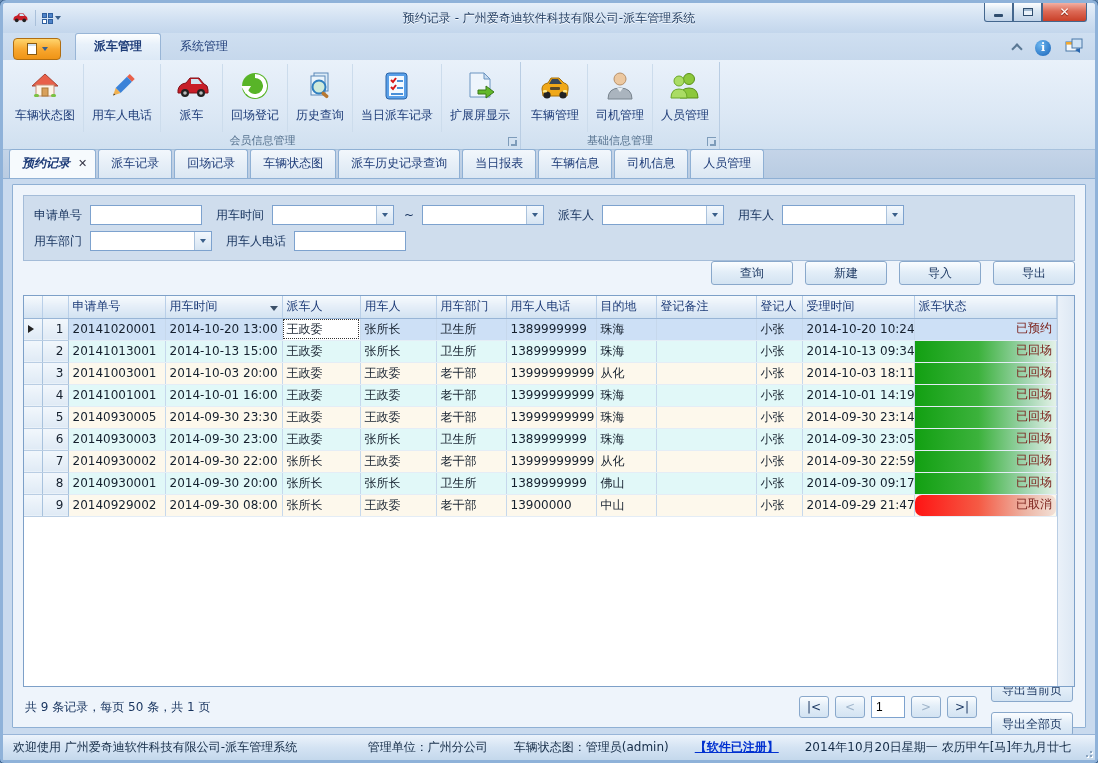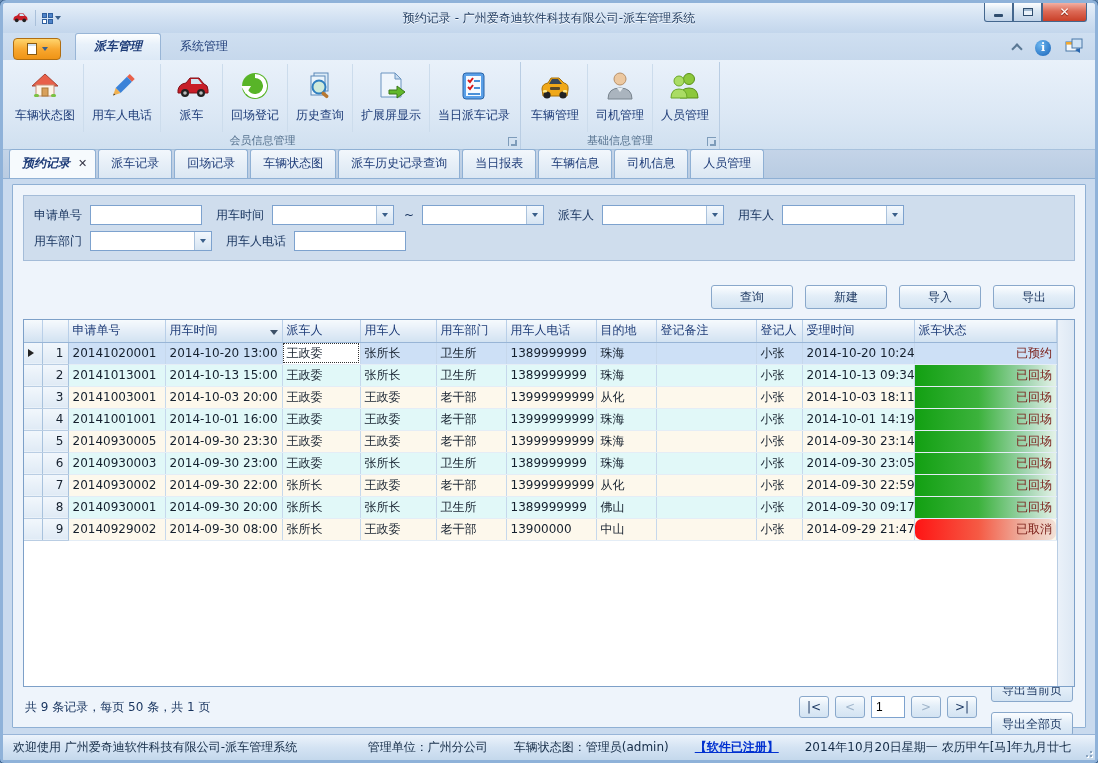--- a/index.html
+++ b/index.html
@@ -25,21 +25,21 @@
   .glyph-max { width:10px; height:8px; border:1px solid #2f4d6e; background:#eaf2fa; box-shadow:inset 0 2px 0 #9fb8cf;}
   .glyph-x { color:#fff; font-weight:bold; font-size:12px; text-shadow:0 1px 1px #7a1a0a; }
 
   
   .tabrow { height:27px; display:flex; align-items:flex-end; padding:0 8px; position:relative;
     background:linear-gradient(#cfdff1,#c6d8ec); }
   .app-btn { width:48px; height:22px; margin:0 14px 0 2px; border-radius:4px; border:1px solid #b06e12;
     background:linear-gradient(#ffd56e,#f8a830 50%,#ef9416); display:flex; align-items:center; justify-content:center; gap:3px; }
   .app-btn .doc { width:10px; height:12px; background:#fff; border:1px solid #8a5a10; box-shadow:inset 0 2px 0 #cfe0ef; }
   .rtab { padding:4px 18px 5px; color:#1e3c78; border:1px solid transparent; border-bottom:none; border-radius:3px 3px 0 0; }
-  .rtab.active { background:linear-gradient(#fdfeff,#e8f1fa 40%,#dce9f6); border-color:#98b5d6; font-weight:bold;font-style:italic; }
+  .rtab.active { background:linear-gradient(#fdfeff,#e8f1fa 40%,#dce9f6); border-color:#98b5d6; font-weight:bold; }
   .tabrow-icons { position:absolute; right:12px; top:5px; display:flex; align-items:center; gap:14px; }
   .chev-up { width:8px; height:8px; border-left:2px solid #5a7894; border-top:2px solid #5a7894; transform:rotate(45deg); margin-top:3px;}
   .info-ic { width:16px; height:16px; border-radius:50%; background:radial-gradient(circle at 35% 30%, #6db7f0, #1762b8); color:#fff; font-weight:bold; font-size:11px; text-align:center; line-height:16px; font-family:"DejaVu Serif",serif;}
 
   
   .ribbon { height:90px; background:linear-gradient(#e9f1fa,#dce8f5 60%,#d0e0f0); border-bottom:1px solid #a8c2dd; display:flex; padding:2px 2px 0 2px; }
   .rgroup { display:flex; flex-direction:column; border-right:1px solid #b9cde3; }
   .rgroup-btns { flex:1; display:flex; align-items:stretch; padding:2px 2px 0; }
   .rbtn { display:flex; flex-direction:column; align-items:center; justify-content:flex-start; padding:4px 8px 2px; min-width:62px; border-right:1px solid #ccdcec; }
   .rbtn:last-child { border-right:none; }
@@ -63,39 +63,39 @@
   .filter { border:1px solid #a4bcd8; background:#cfdded; padding:7px 10px; }
   .frow { display:flex; align-items:center; height:24px; }
   .frow + .frow { margin-top:2px; }
   .flabel { color:#17335e; margin-right:8px; white-space:nowrap; }
   .ftext { width:112px; height:20px; border:1px solid #7da2ce; background:#fff; margin-right:14px; padding:0 3px; font-size:12px;}
   .combo { width:122px; height:20px; border:1px solid #7da2ce; background:#fff; margin-right:14px; display:flex; }
   .combo .cval { flex:1; }
   .combo .cbtn { width:17px; background:linear-gradient(#f3f8fd,#d6e4f2); border-left:1px solid #aac2dc; display:flex; align-items:center; justify-content:center; }
   .tilde { color:#17335e; margin:0 8px 0 -4px; }
 
-  .actions { display:flex; justify-content:flex-end; gap:12px; margin-top:24px; }
+  .actions { display:flex; justify-content:flex-end; gap:12px; margin-top:0; }
   .btn { min-width:82px; height:24px; border:1px solid #89a8cb; border-radius:3px; color:#17335e;
     background:linear-gradient(#fbfdff,#e3eef8 45%,#d3e3f2); text-align:center; line-height:22px; padding:0 10px; }
 
   
   .gridwrap { margin-top:10px; flex:1; border:1px solid #7da0c8; background:#fff; position:relative; overflow:hidden; display:flex; }
   table.grid { border-collapse:collapse; table-layout:fixed; width:calc(100% - 17px); align-self:flex-start;}
   .grid th { height:22px; font-weight:normal; color:#1e3c78; text-align:left; padding:0 4px;
     background:linear-gradient(#f6fafd,#e2ecf7 55%,#d2e2f1); border-right:1px solid #b9cfe8; border-bottom:1px solid #98b5d6; white-space:nowrap; overflow:hidden;}
   .grid td { height:21px; padding:0 4px; border-right:1px solid #c6d8ec; border-bottom:1px solid #e4edf6; color:#15202e; white-space:nowrap; overflow:hidden; }
   .grid td.ind, .grid td.num { background:linear-gradient(#f2f7fc,#dfeaf5); border-right:1px solid #a8c2dd; border-bottom:1px solid #b9cde3;}
   .grid td.num { text-align:right; }
   tr.row-even td.data { background:#e1f8f8; }
   tr.row-odd  td.data { background:#fdf8ec; }
   tr.selected td.data { background:#cde0f6; }
   td.focus-cell { background:#fff !important; outline:1px dotted #333; outline-offset:-2px; }
   .sort-arrow { float:right; margin-top:8px; width:0; height:0; border-left:4px solid transparent; border-right:4px solid transparent; border-top:5px solid #3c5068; }
   .tri-right { width:0; height:0; border-top:4px solid transparent; border-bottom:4px solid transparent; border-left:6px solid #222; display:inline-block; }
-  td.status { padding:0; }
+  td.status { padding:0;font-family:Liberation Mono, monospace; }
   .status-inner { height:21px; line-height:21px; text-align:right; padding-right:4px; color:#7b201a; }
   .st-returned  { background:linear-gradient(90deg,#12a012,#3cb23c 45%,#9fd4ae 78%,#e4f2e8); }
   .st-cancelled { background:linear-gradient(90deg,#ff1414,#f55a44 45%,#edb4a4 78%,#f2e2d8);border-radius:7px; }
   .st-reserved  { }
   .vscroll { width:17px; background:linear-gradient(90deg,#eaf1f9,#dde8f4); border-left:1px solid #b9cde3; align-self:stretch; }
 
   
   .gridfooter { height:34px; display:flex; align-items:center; padding:6px 2px 0; color:#17335e; }
   .summary { flex:1; }
   .pager { display:flex; gap:6px; align-items:center; margin-right:14px;}
@@ -232,40 +232,40 @@
                 <rect x="7" y="6" width="14" height="19" fill="#eaf4fc" stroke="#5a88b8"></rect>
                 <circle cx="15" cy="17" r="6.5" fill="#cfeada" stroke="#2f7fc0" stroke-width="2"></circle>
                 <rect x="19" y="21" width="8" height="3.4" rx="1.6" transform="rotate(40 19 21)" fill="#b87830"></rect>
               </svg>
             </span>
             <span class="rlabel">历史查询</span>
           </div>
           <div class="rbtn">
             <span class="ric">
               <svg width="32" height="32" viewBox="0 0 32 32">
-                <path d="M6 3 h14 l6 6 v18 H6 z" fill="#eef5fc" stroke="#6a94c0"></path>
-                <path d="M20 3 l6 6 h-6 z" fill="#c8dcf0" stroke="#6a94c0"></path>
-                <path d="M14 20 h8 v-4 l8 6 -8 6 v-4 h-8 z" fill="#62b82a" stroke="#3a7818"></path>
-              </svg>
-            </span>
-            <span class="rlabel">扩展屏显示</span>
-          </div>
-          <div class="rbtn">
-            <span class="ric">
-              <svg width="32" height="32" viewBox="0 0 32 32">
                 <rect x="5" y="3" width="21" height="26" rx="3" fill="#5aa0e8" stroke="#2a64a8"></rect>
                 <rect x="8" y="6" width="15" height="20" fill="#f4faff"></rect>
                 <path d="M10 10 l2 2 l3-4" stroke="#d81818" stroke-width="2" fill="none"></path>
                 <path d="M10 17 l2 2 l3-4" stroke="#d81818" stroke-width="2" fill="none"></path>
                 <rect x="16" y="10" width="6" height="2" fill="#4a90d8"></rect>
                 <rect x="16" y="17" width="6" height="2" fill="#4a90d8"></rect>
                 <rect x="10" y="23" width="12" height="2" fill="#4a90d8"></rect>
               </svg>
             </span>
             <span class="rlabel">当日派车记录</span>
+          </div>
+          <div class="rbtn">
+            <span class="ric">
+              <svg width="32" height="32" viewBox="0 0 32 32">
+                <path d="M6 3 h14 l6 6 v18 H6 z" fill="#eef5fc" stroke="#6a94c0"></path>
+                <path d="M20 3 l6 6 h-6 z" fill="#c8dcf0" stroke="#6a94c0"></path>
+                <path d="M14 20 h8 v-4 l8 6 -8 6 v-4 h-8 z" fill="#62b82a" stroke="#3a7818"></path>
+              </svg>
+            </span>
+            <span class="rlabel">扩展屏显示</span>
           </div>
         </div>
         <div class="rgroup-footer">会员信息管理<span class="launcher"></span></div>
       </div>
       <div class="rgroup">
         <div class="rgroup-btns">
           <div class="rbtn">
             <span class="ric">
               <svg width="34" height="32" viewBox="0 0 34 30">
                 <path d="M4 18 q0 -5 6 -6 l3 -5 h8 l5 5 q5 1 4 7 l-1 6 H5 z" fill="#f0a818" stroke="#a87008"></path>

